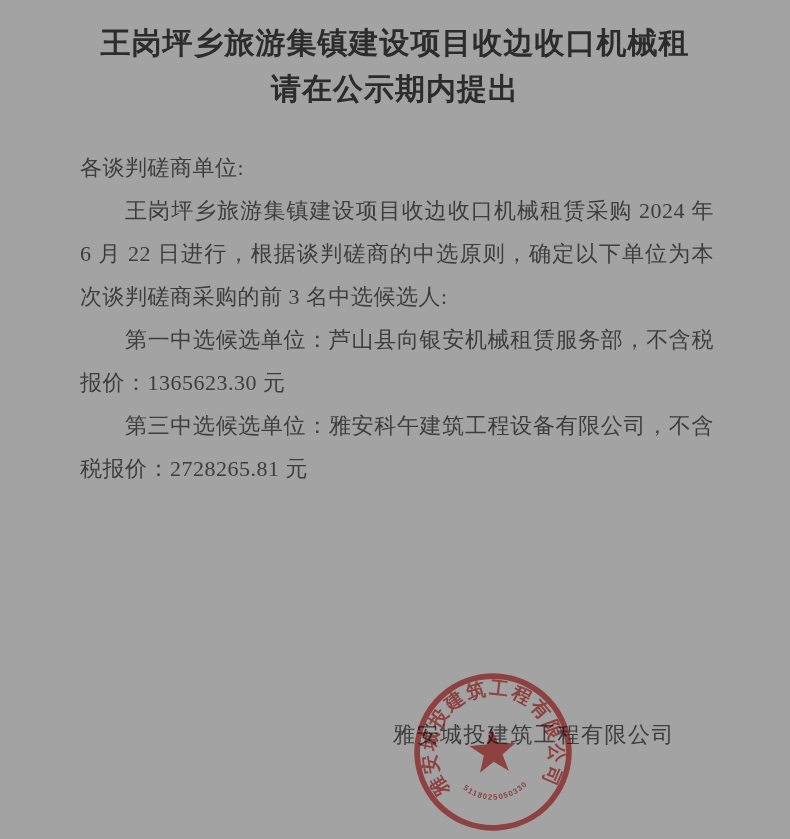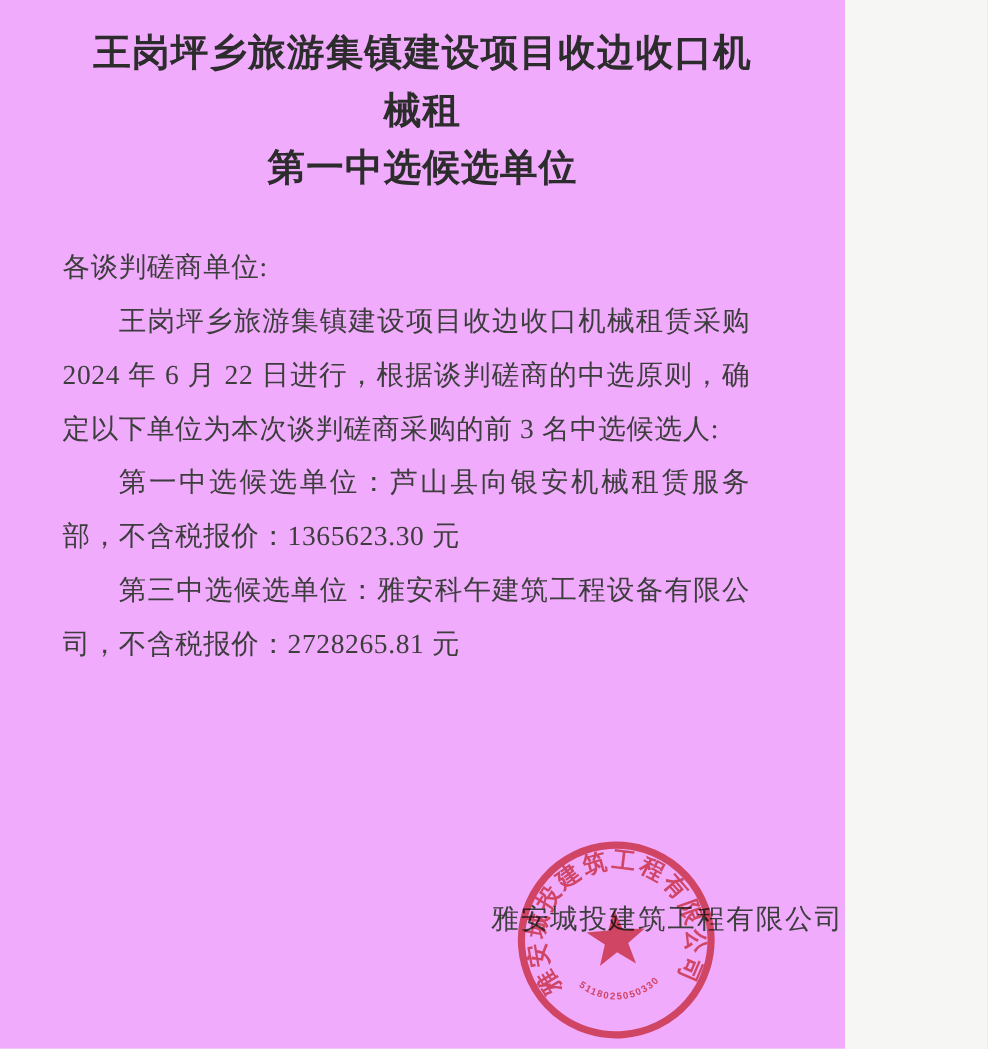--- a/index.html
+++ b/index.html
@@ -3,38 +3,38 @@
 <meta charset="utf-8">
 <style>
   html, body { margin: 0; padding: 0; }
   body {
     width: 790px; height: 839px;
     background: #f6f6f4;
     font-family: "Liberation Serif", serif;
   }
   .page {
     position: relative;
-    width: 676px; height: 839px;
-    background: #f0abfc;
+    width: 790px; height: 839px;
+    background: #a3a3a3;
     overflow: hidden;
     color: #3d3d3d;
   }
   .title {
     margin: 20px 60px 0 60px;
     text-align: center;
     font-family: "Liberation Sans", sans-serif;
     font-weight: bold;
     font-size: 30px;
     line-height: 46px;
     color: #2c2c2c;
     letter-spacing: 1px;
   }
   .title-line { display: block; }
   .body-text {
-    margin: 34px 76px 0 50px;
+    margin: 34px 76px 0 80px;
     font-size: 22px;
     line-height: 43px;
     letter-spacing: 0.5px;
     text-align: justify;
   }
   .body-text p { margin: 0; }
   .para { text-indent: 45px; font-family: Liberation Serif, serif; }
   .salutation { text-indent: 0; }
   .sig-company {
     position: absolute;
@@ -71,21 +71,21 @@
     letter-spacing: 1.5px;
   }
 </style>
 </head>
 <body>
 
 <div class="page">
 
   <h1 class="title">
     <span class="title-line">王岗坪乡旅游集镇建设项目收边收口机械租</span>
-    <span class="title-line">第一中选候选单位</span>
+    <span class="title-line">请在公示期内提出</span>
   </h1>
 
   <div class="body-text">
     <p class="salutation">各谈判磋商单位:</p>
     <p class="para">王岗坪乡旅游集镇建设项目收边收口机械租赁采购 2024 年 6 月 22 日进行，根据谈判磋商的中选原则，确定以下单位为本次谈判磋商采购的前 3 名中选候选人:</p>
     <p class="para">第一中选候选单位：芦山县向银安机械租赁服务部，不含税报价：1365623.30 元</p>
     <p class="para">第三中选候选单位：雅安科午建筑工程设备有限公司，不含税报价：2728265.81 元</p>
   </div>
 
   <div class="sig-company">雅安城投建筑工程有限公司</div>

